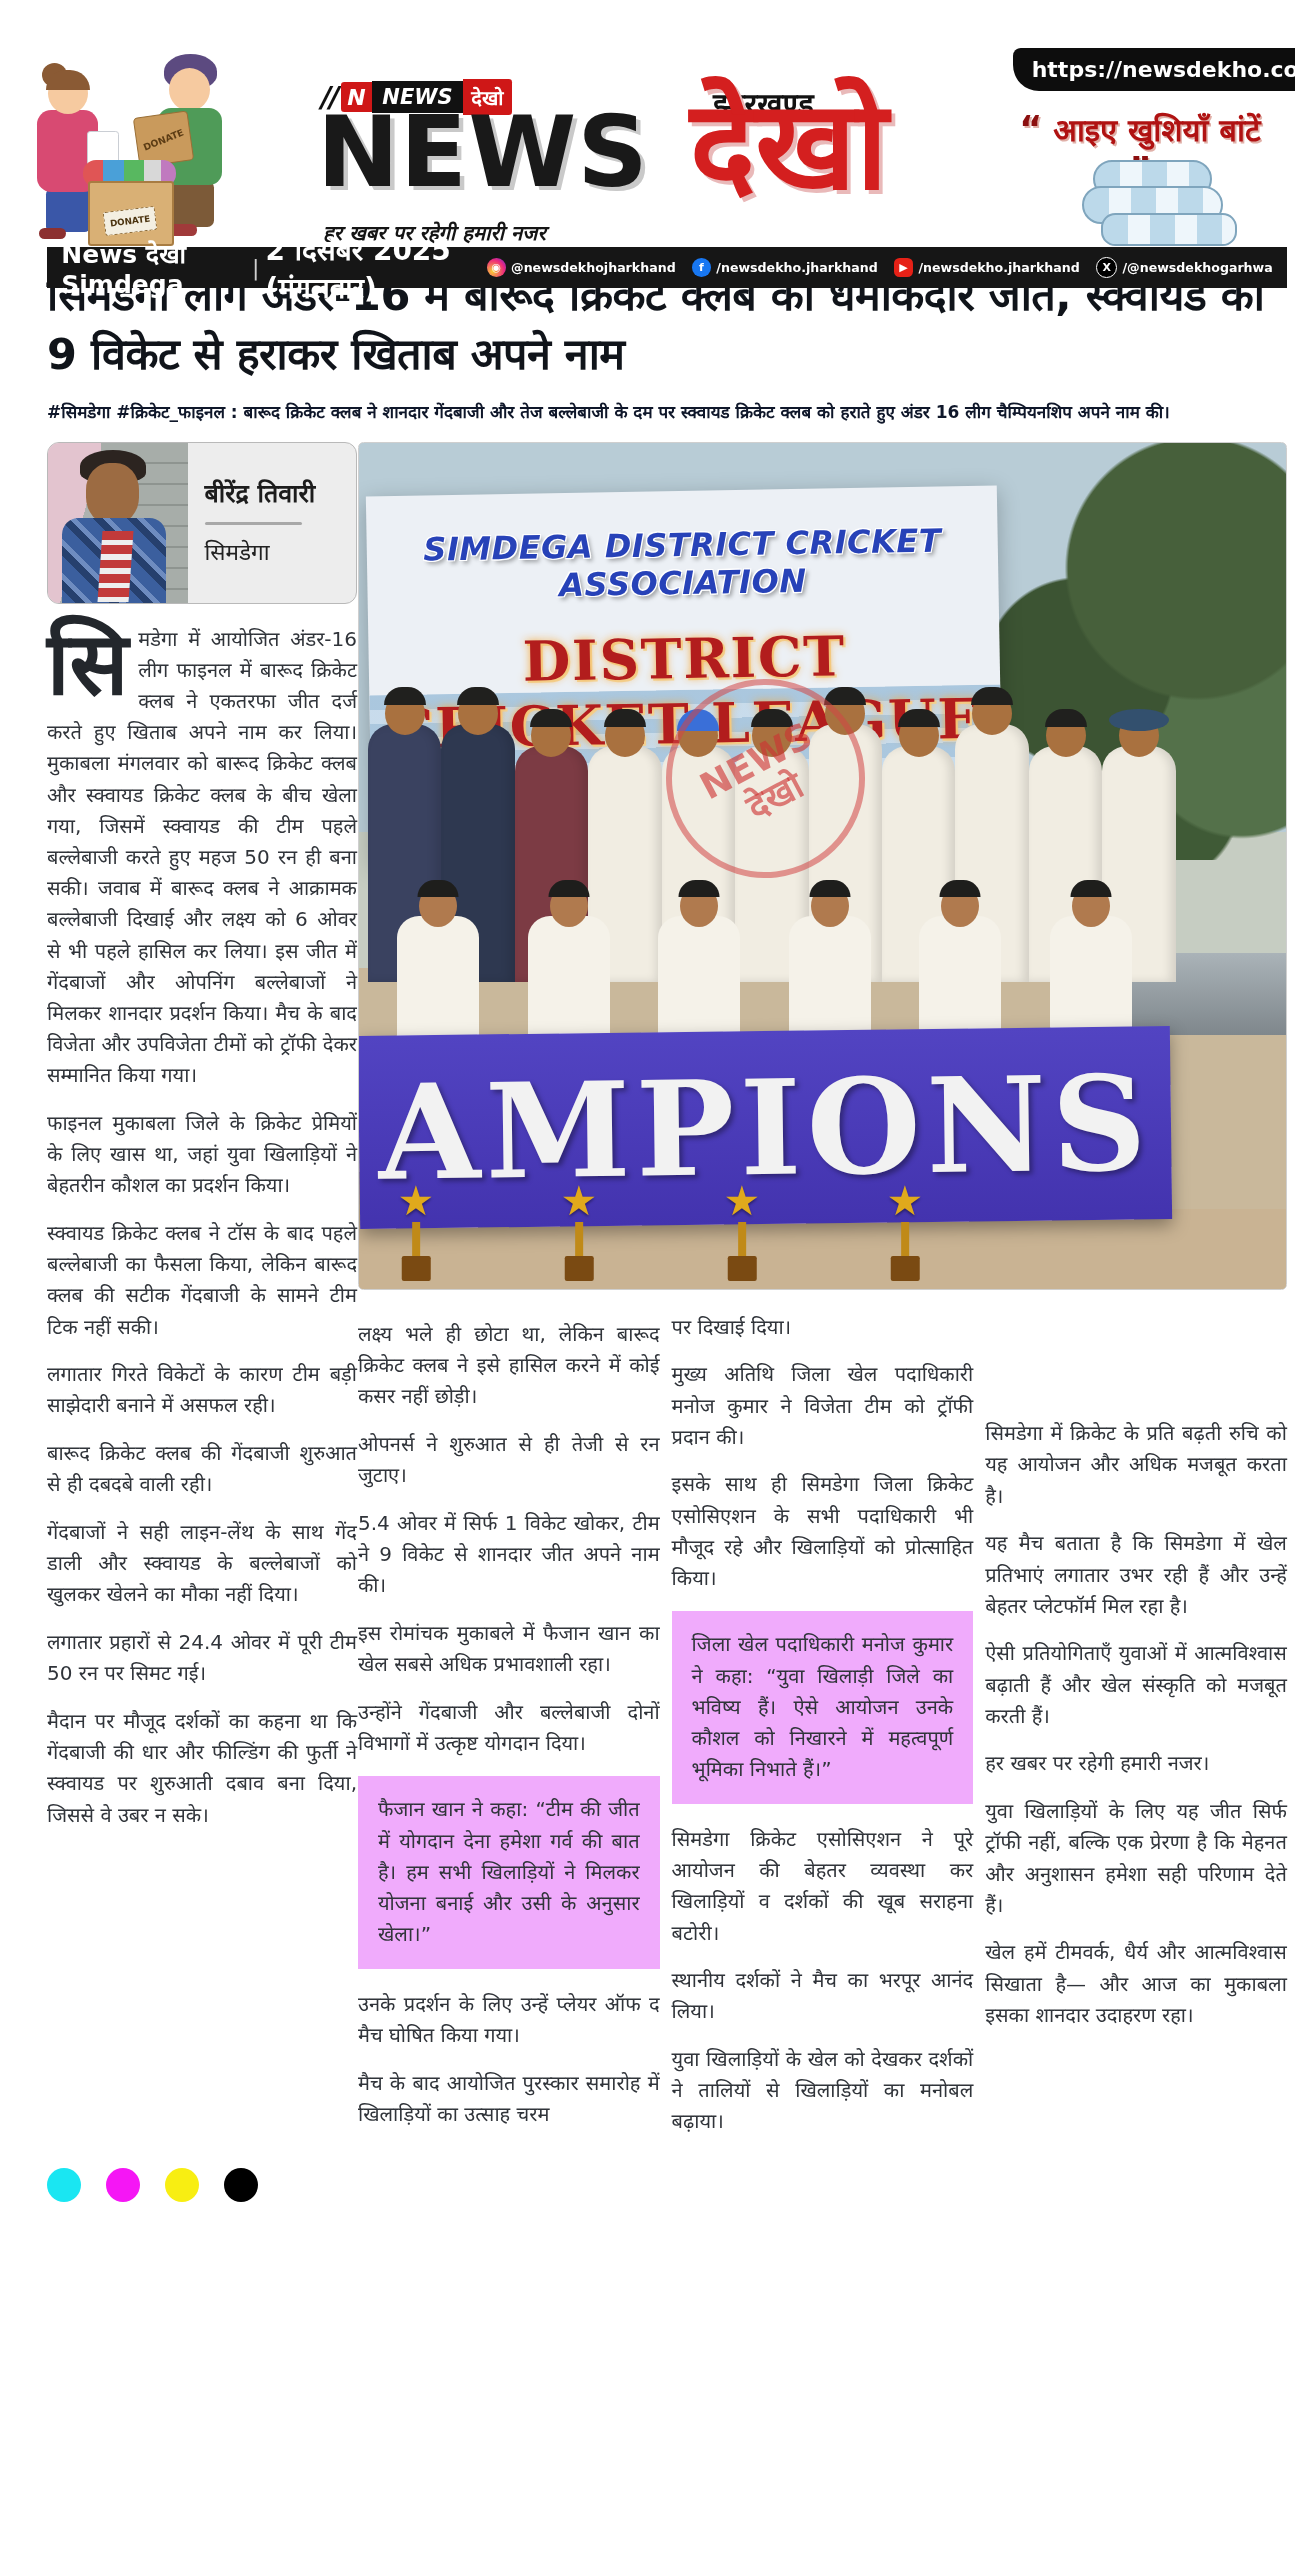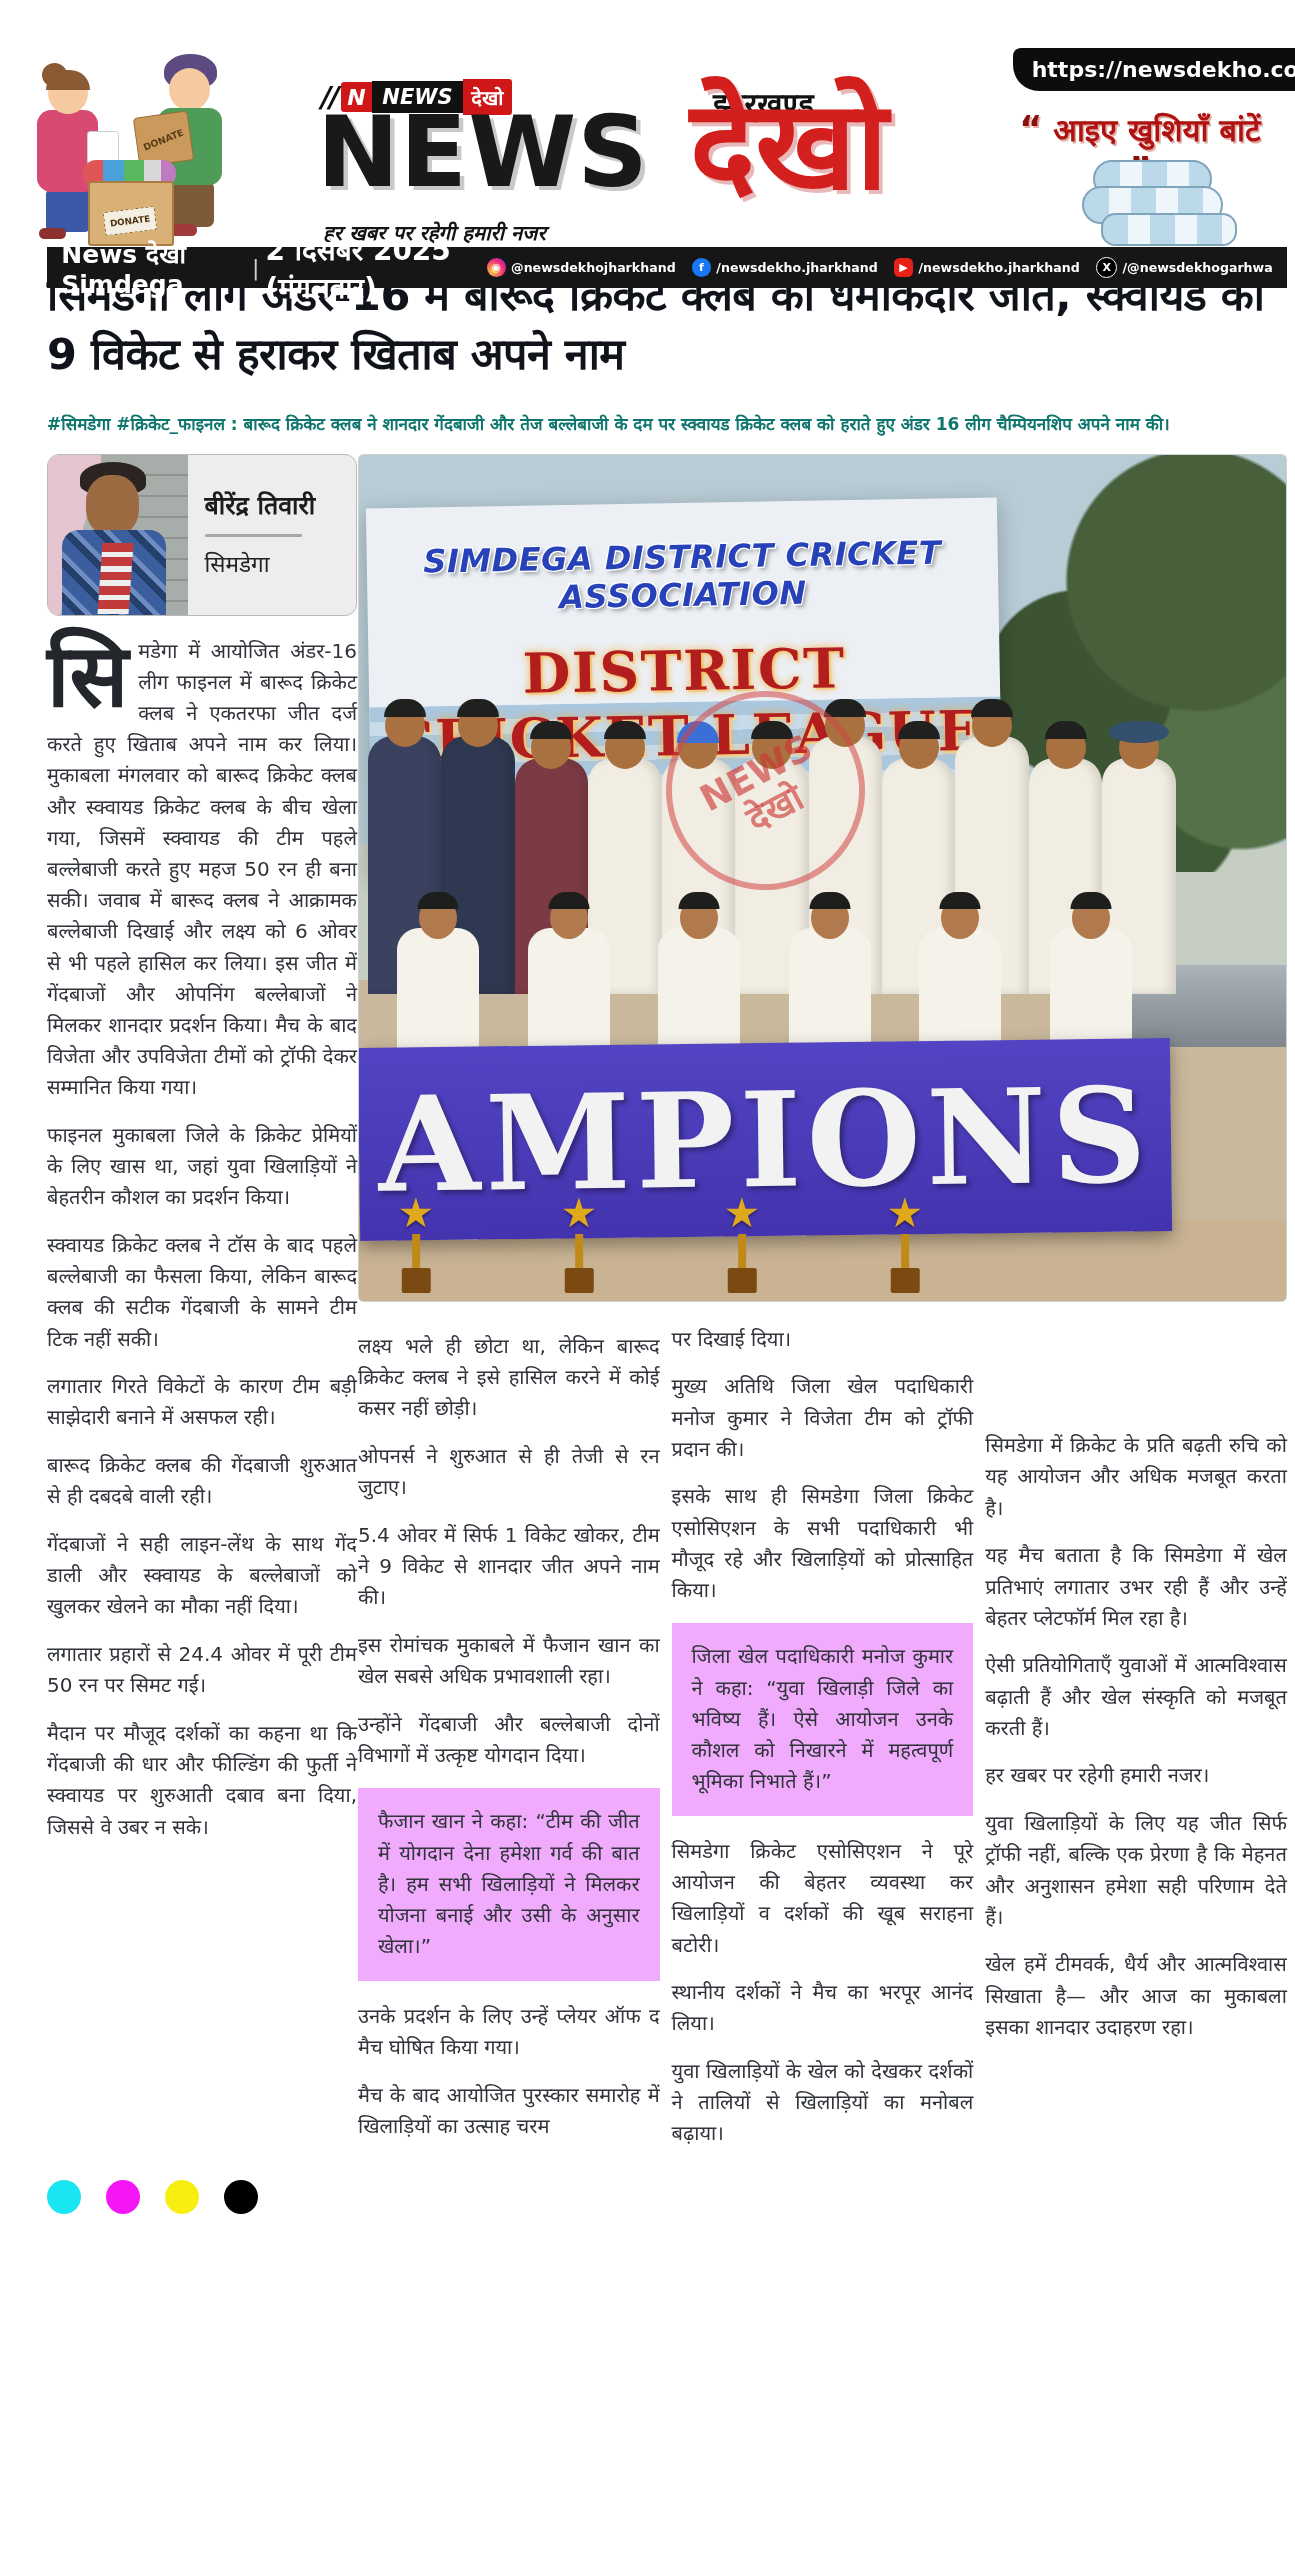--- a/index.html
+++ b/index.html
@@ -71,21 +71,21 @@
   .sic{width:18.7px;height:18.7px;border-radius:50%;display:flex;align-items:center;justify-content:center;
        color:#fff;font-size:11px;font-weight:900;flex:0 0 auto;}
   .sic.ig{background:radial-gradient(circle at 30% 70%,#f9ce34,#ee2a7b 60%,#6228d7);}
   .sic.fb{background:#1877f2;}
   .sic.yt{background:#e62117;border-radius:5.5px;}
   .sic.x{background:#000;border:1.1px solid #fff;}
 
   
   .headline{margin:18.7px 11px 0 47px;width:1235px;font-size:43px;line-height:1.38;font-weight:900;color:#10141a;
             letter-spacing:-0.5px;}
-  .subhead{margin:29px 11px 0 47px;width:1235px;font-size:17px;line-height:1.4;font-weight:700;color:#0f766e;}
+  .subhead{margin:17px 11px 0 47px;width:1235px;font-size:17px;line-height:1.4;font-weight:700;color:#0f172a;}
 
   
   .main{display:flex;gap:1px;margin:16.5px 8.2px 0 47px;align-items:flex-start;}
   .col1{width:310px;flex:0 0 310px;}
   .right{flex:1;}
 
   
   .author-card{width:100%;height:162px;background:#ededed;border:1.6px solid #b9b9b9;border-radius:12px;
                display:flex;overflow:hidden;box-sizing:border-box;margin-bottom:20px;}
   .author-photo{width:140px;height:100%;position:relative;flex:0 0 140px;

